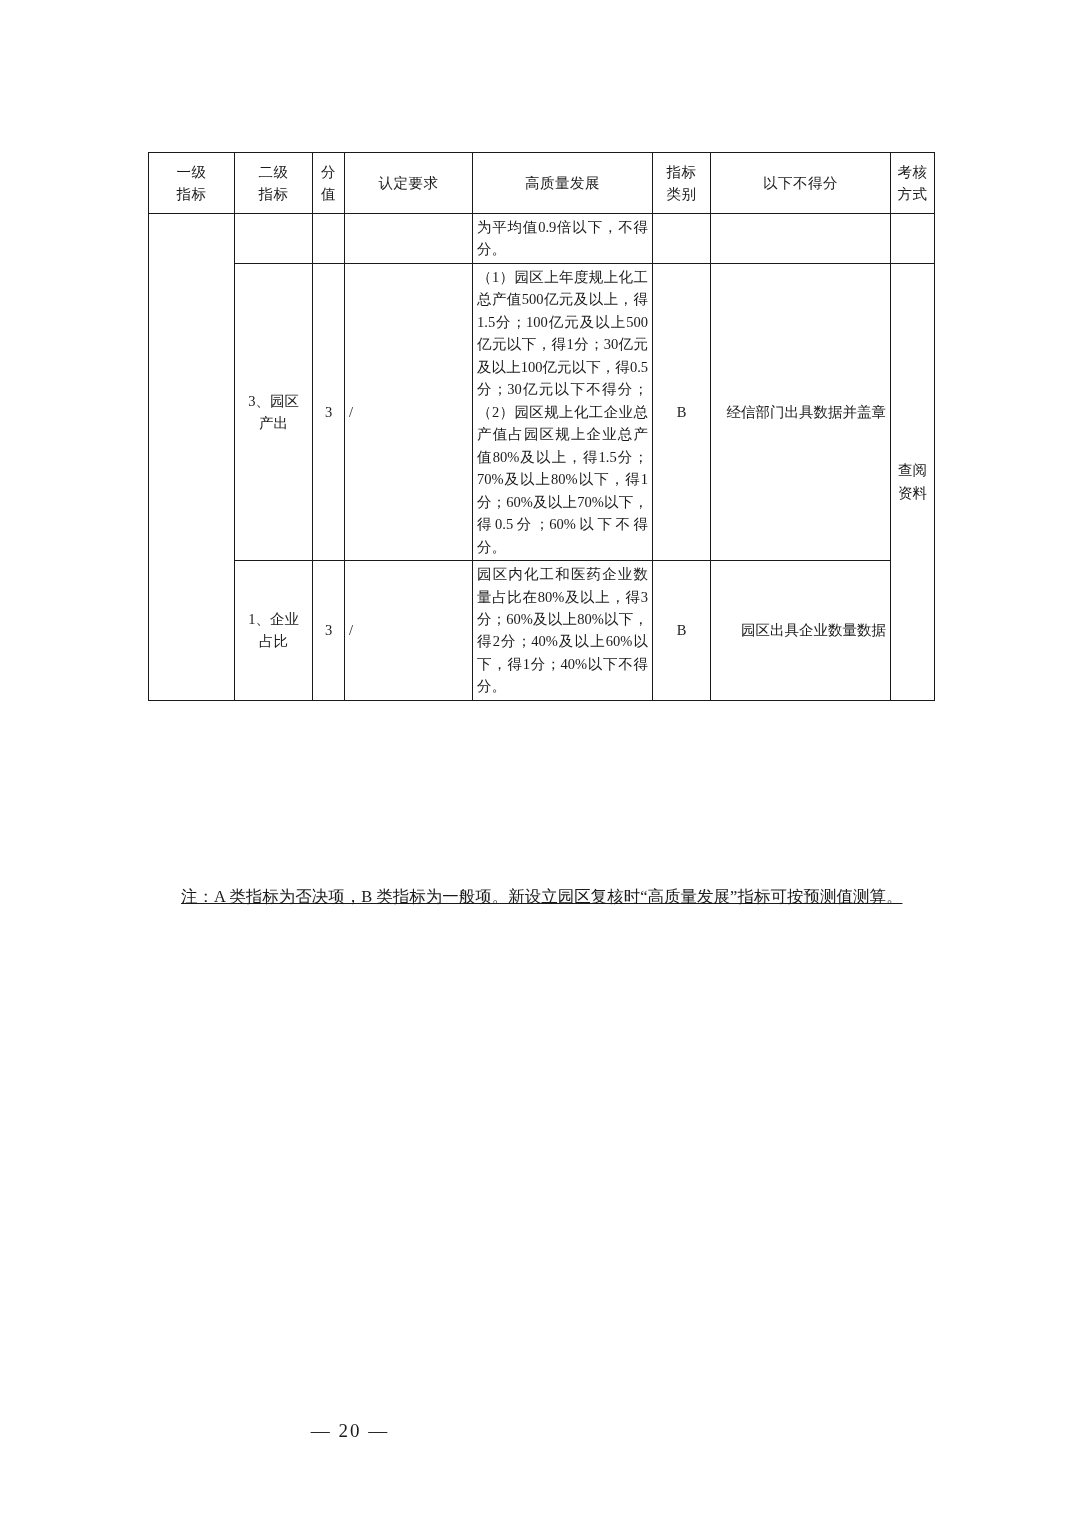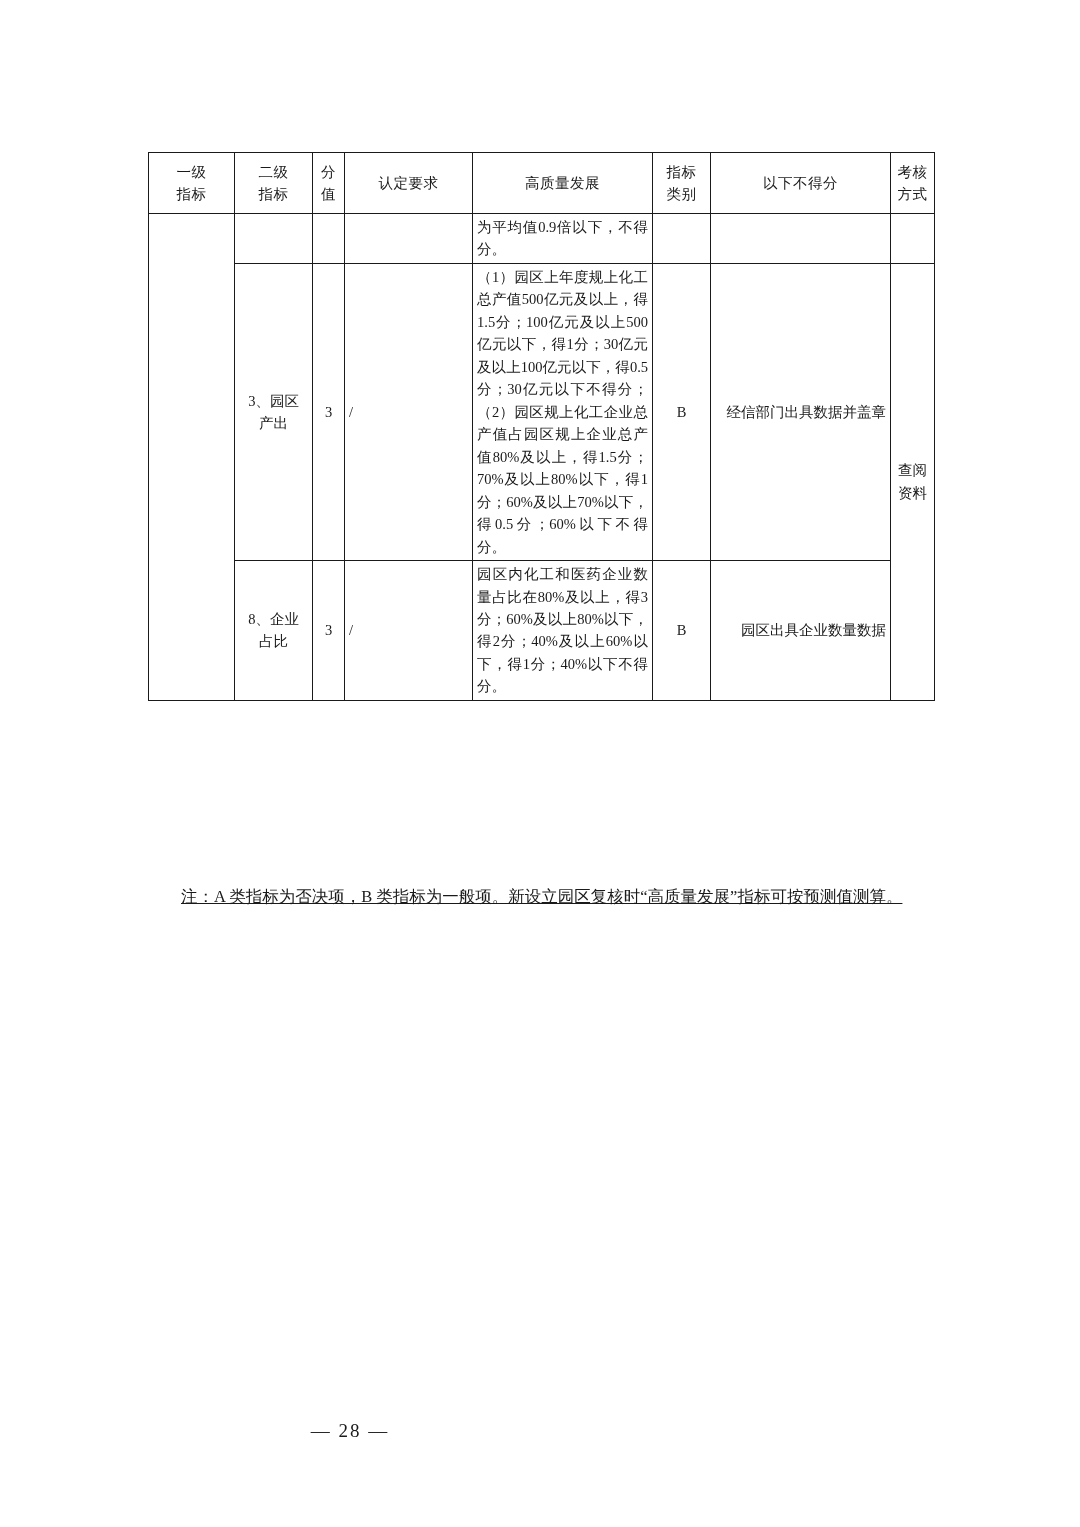--- a/index.html
+++ b/index.html
@@ -187,35 +187,35 @@
           <td class="cell-center">B</td>
           <td class="cell-left vert-center">经信部门出具数据并盖章</td>
           <td rowspan="2" class="two-line-center">
             <span class="hdr-line">查阅</span>
             <span class="hdr-line">资料</span>
           </td>
         </tr>
 
         <tr>
           <td class="two-line-center">
-            <span class="hdr-line">8、企业</span>
+            <span class="hdr-line">1、企业</span>
             <span class="hdr-line">占比</span>
           </td>
           <td class="cell-center">3</td>
           <td class="slash">/</td>
           <td class="cell-just">园区内化工和医药企业数量占比在80%及以上，得3分；60%及以上80%以下，得2分；40%及以上60%以下，得1分；40%以下不得分。</td>
           <td class="cell-center">B</td>
           <td class="cell-left vert-center">园区出具企业数量数据</td>
         </tr>
 
       </tbody>
     </table>
   </div>
 
   <div class="note">
     <p class="indent">注：A 类指标为否决项，B 类指标为一般项。新设立园区复核时“高质量发展”指标可按预测值测算。</p>
   </div>
 
   <div class="pagenum">
-    <span class="nowrapnum">— 28 —</span>
+    <span class="nowrapnum">— 20 —</span>
   </div>
 
 </div>
 
 </body></html>

